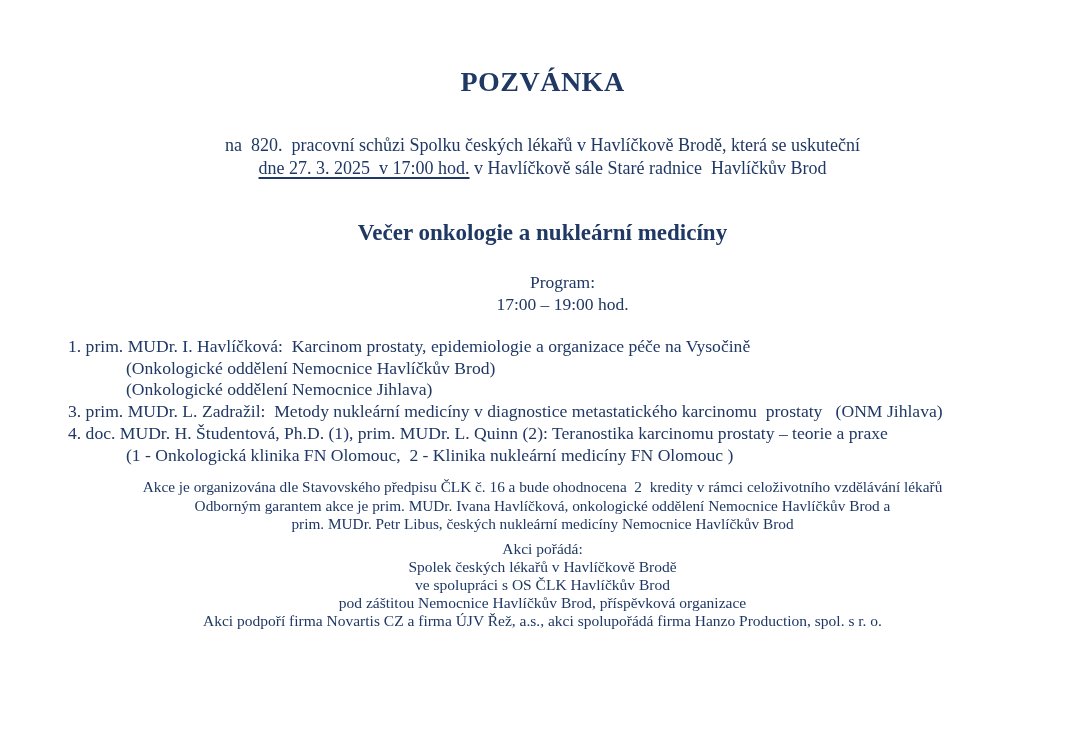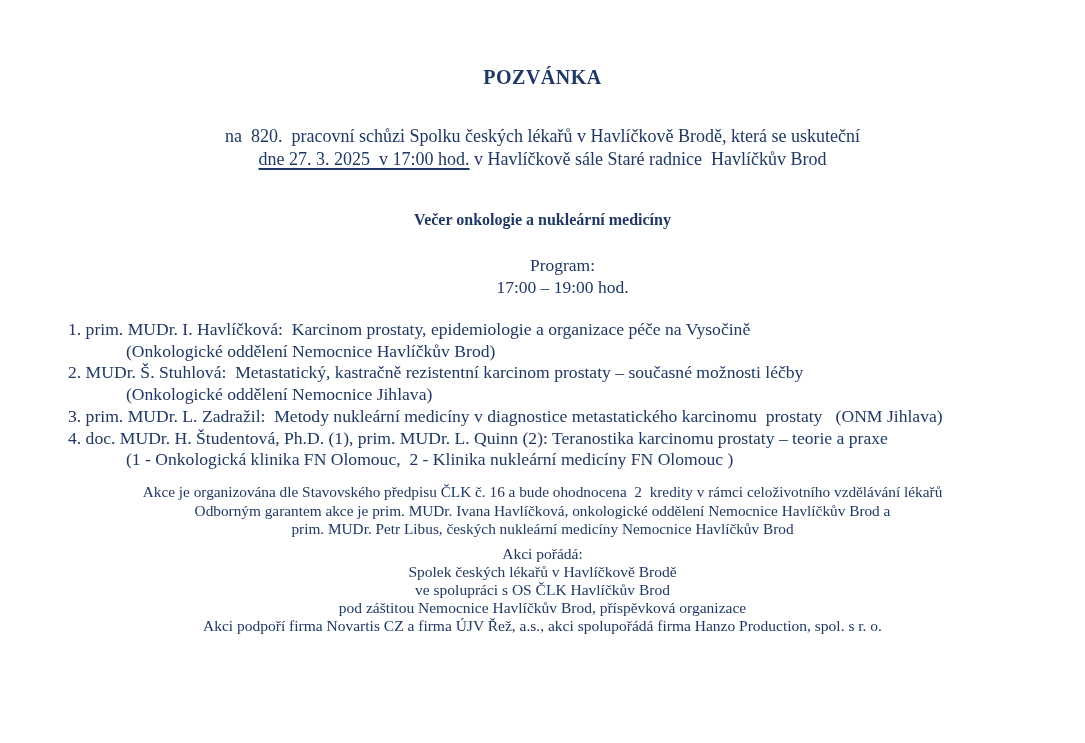--- a/index.html
+++ b/index.html
@@ -12,35 +12,35 @@
     overflow: hidden;
     box-sizing: border-box;
   }
   .runs, .line { white-space: pre-wrap; }
   .b { font-weight: normal; }
   .u { text-decoration: underline; text-decoration-thickness: 2px; text-underline-offset: 3px; }
   .center { text-align: center; }
 
   .doc-title {
     padding-top: 66px;
-    font-size: 20px;
+    font-size: 28px;
     font-weight: bold;
     text-align: center;
     letter-spacing: 0.5px;
     margin: 0;
   }
   .intro {
     margin-top: 36px;
     font-size: 18px;
     line-height: 23px;
     text-align: center;
   }
   .event-heading {
     margin: 40px 0 0 0;
-    font-size: 16px;
+    font-size: 23px;
     font-weight: bold;
     text-align: center;
   }
   .program-head {
     margin-top: 25px;
     font-size: 17.5px;
     line-height: 22px;
     text-align: center;
     margin-left: 40px;
   }
@@ -81,21 +81,20 @@
   <h2 class="event-heading">Večer onkologie a nukleární medicíny</h2>
 
   <div class="program-head">
     <div class="line">Program:</div>
     <div class="line">17:00 – 19:00 hod.</div>
   </div>
 
   <div class="program-list">
     <div class="runs"><span class="b">1.</span><span> prim. MUDr. I. Havlíčková:  </span><span class="b">Karcinom prostaty, epidemiologie a organizace péče na Vysočině</span></div>
     <div class="runs indent"><span>(Onkologické oddělení Nemocnice Havlíčkův Brod)</span></div>
-    <div class="runs"><span class="b">2.</span><span> MUDr. Š. Stuhlová:  </span><span class="b">Metastatický, kastračně rezistentní karcinom prostaty – současné možnosti léčby</span></div>
     <div class="runs indent"><span>(Onkologické oddělení Nemocnice Jihlava)</span></div>
     <div class="runs"><span class="b">3.</span><span> prim. MUDr. L. Zadražil:  </span><span class="b">Metody nukleární medicíny v diagnostice metastatického karcinomu  prostaty</span><span>   (ONM Jihlava)</span></div>
     <div class="runs"><span class="b">4.</span><span> doc. MUDr. H. Študentová, Ph.D. (1), prim. MUDr. L. Quinn (2): </span><span class="b">Teranostika karcinomu prostaty – teorie a praxe</span></div>
     <div class="runs indent"><span>(1 - Onkologická klinika FN Olomouc,  2 - Klinika nukleární medicíny FN Olomouc )</span></div>
   </div>
 
   <div class="notes">
     <div class="line">Akce je organizována dle Stavovského předpisu ČLK č. 16 a bude ohodnocena  2  kredity v rámci celoživotního vzdělávání lékařů</div>
     <div class="line">Odborným garantem akce je prim. MUDr. Ivana Havlíčková, onkologické oddělení Nemocnice Havlíčkův Brod a</div>
     <div class="line">prim. MUDr. Petr Libus, českých nukleární medicíny Nemocnice Havlíčkův Brod</div>

